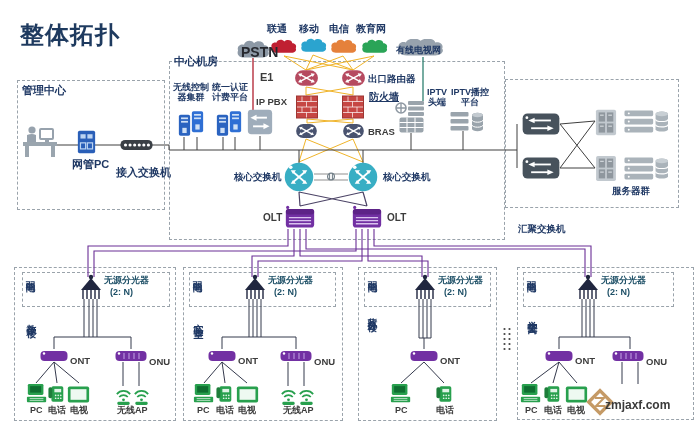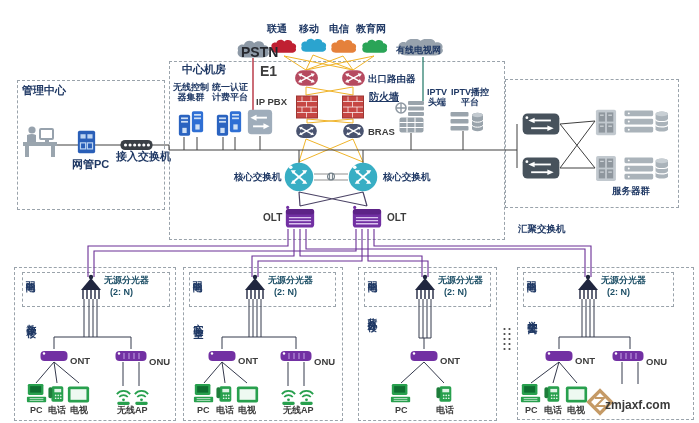--- a/index.html
+++ b/index.html
@@ -15,20 +15,21 @@
   .vert{writing-mode:vertical-rl;text-orientation:upright;line-height:1;}
   #title{position:absolute;left:20px;top:19px;font-size:24px;font-weight:bold;color:#1e3a5f;letter-spacing:1px;z-index:3;}
   .cloudtxt{position:absolute;z-index:3;font-weight:bold;}
   .wm-brand{position:absolute;z-index:6;font-size:16px;font-weight:bold;color:#5f3838;letter-spacing:1px;}
   .wm-site{position:absolute;z-index:6;font-size:12px;font-weight:bold;color:#3a3a3a;}
 </style>
 </head>
 <body>
 
 <div id="app">
+  <div id="title">整体拓扑</div>
 
   <div class="dashed" style="left:17px;top:80px;width:146px;height:128px;"></div>
   <div class="dashed" style="left:169px;top:61px;width:334px;height:177px;"></div>
   <div class="dashed" style="left:505px;top:79px;width:172px;height:127px;"></div>
   <div class="dashed" style="left:14px;top:267px;width:160px;height:152px;"></div>
   <div class="dashed" style="left:183px;top:267px;width:158px;height:152px;"></div>
   <div class="dashed" style="left:358px;top:267px;width:137px;height:152px;"></div>
   <div class="dashed" style="left:517px;top:267px;width:175px;height:151px;"></div>
   <div class="dashed" style="left:22px;top:272px;width:146px;height:33px;"></div>
   <div class="dashed" style="left:189px;top:272px;width:145px;height:33px;"></div>
@@ -131,24 +132,24 @@
   <div class="lbl" style="left:72px;top:159px;">网管PC</div>
   <svg class="ico" style="left:120px;top:139px;" width="33" height="12" viewBox="0 0 36 13">
     <rect x="0.5" y="1" width="35" height="11" rx="5" fill="#3a3f45"></rect>
     <circle cx="6" cy="6.5" r="1.7" fill="#fff"></circle>
       <circle cx="11" cy="6.5" r="1.7" fill="#fff"></circle>
       <circle cx="16" cy="6.5" r="1.7" fill="#fff"></circle>
       <circle cx="21" cy="6.5" r="1.7" fill="#fff"></circle>
       <circle cx="26" cy="6.5" r="1.7" fill="#fff"></circle>
       <circle cx="31" cy="6.5" r="1.7" fill="#fff"></circle>
   </svg>
-  <div class="lbl" style="left:116px;top:151px;text-align:right;">接入交换机</div>
-
-  <div class="lbl" style="left:174px;top:64px;font-size:11px;margin-left:8px;">中心机房</div>
-  <div class="lbl lbl-dark" style="left:260px;top:66px;font-size:14px;">E1</div>
+  <div class="lbl" style="left:116px;top:167px;text-align:right;">接入交换机</div>
+
+  <div class="lbl" style="left:174px;top:56px;font-size:11px;">中心机房</div>
+  <div class="lbl lbl-dark" style="left:260px;top:72px;font-size:11px;">E1</div>
 
   <div class="lbl ml ctr" style="left:168px;top:82px;width:46px;font-size:9px;line-height:10px;">无线控制
 器集群</div>
   <svg class="ico" style="left:178px;top:110px;" width="26" height="27" viewBox="0 0 30 30">
     <rect x="1" y="5" width="13" height="24" rx="2" fill="#2a63c0"></rect>
     <rect x="16" y="1" width="13" height="24" rx="2" fill="#2f6fd4"></rect>
     <rect x="3.5" y="8" width="8" height="2" fill="#cfe0f5"></rect>
       <rect x="3.5" y="12" width="8" height="2" fill="#cfe0f5"></rect>
     <rect x="18.5" y="4" width="8" height="2" fill="#cfe0f5"></rect>
       <rect x="18.5" y="8" width="8" height="2" fill="#cfe0f5"></rect>

